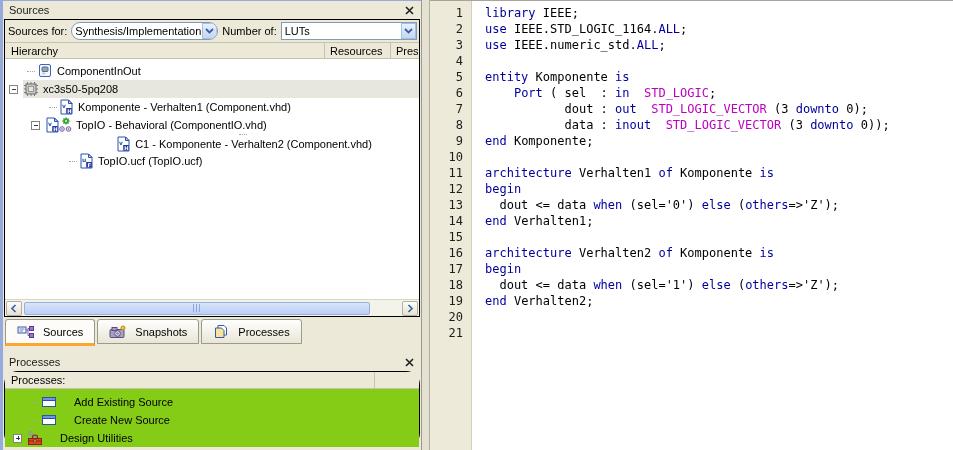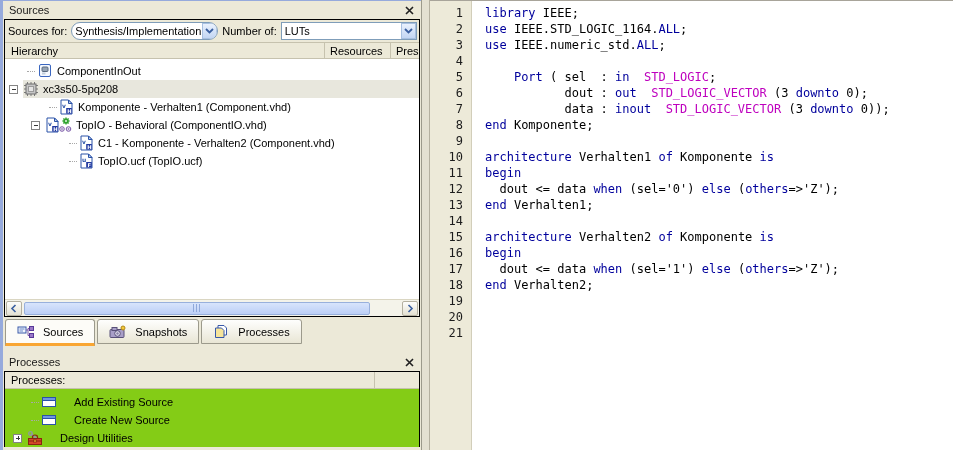--- a/index.html
+++ b/index.html
@@ -55,21 +55,21 @@
   .sb-thumb { width:84%; height:13px; margin-left:2px; border:1px solid #98B0DC; border-radius:2px;
     background:linear-gradient(#D8E4FC,#BCCFF6); display:flex; align-items:center; justify-content:center; }
   .sb-spacer { flex:1; }
   
   .tabs { height:29px; flex:none; display:flex; gap:2px; padding:2px 0 0 2px; background:var(--panel-bg,#ECE9D8); }
   .tab { height:25px; display:flex; align-items:center; gap:5px; padding:0 11px; font-size:11px;
     border:1px solid #9C9A8C; border-radius:3px 3px 0 0; background:linear-gradient(#FEFEFD,#E9E6D5); }
   .tab.active { height:27px; background:#FDFCF8; border-bottom:3px solid var(--tab-accent,#F9A633); }
   .dock-gap { height:7px; flex:none; }
   
-  .processes-body { flex:1; margin-bottom:16px; border-bottom:none; background:#fff; }
+  .processes-body { flex:1; margin-bottom:16px; border-bottom:none; background:#fff;border-radius:14px; }
   .proc-header { height:17px; flex:none; display:flex; align-items:center; font-size:11px;
     background:var(--panel-bg,#ECE9D8); border-bottom:1px solid #C6C2AE; }
   .proc-header .ph-l { flex:1; padding-left:6px; }
   .proc-header .ph-r { width:45px; flex:none; height:100%; border-left:1px solid #C6C2AE; }
   .proc-tree { flex:1; background:#84cc16; padding-top:4px; overflow:hidden; }
   .proc-row { height:18px; display:flex; align-items:center; font-size:11px; white-space:nowrap; }
   .proc-row .lbl { margin-left:13px; }
   
   .splitter { width:9px; flex:none; background:#E4E1D2; border-left:1px solid #9C9A8C; border-right:1px solid #B4B0A0; }
   
@@ -208,21 +208,21 @@
                   </g>
                   <g transform="translate(23.5,12)">
                     <circle r="2.3" fill="#EDE6F4" stroke="#7A5AA8"></circle>
                     <circle r="0.8" fill="#7A5AA8"></circle>
                   </g>
                 </svg>
               </span>
               <span class="lbl">TopIO - Behavioral (ComponentIO.vhd)</span>
             </span>
           </div>
-          <div class="tree-row" style="padding-left: 64px;">
+          <div class="tree-row" style="padding-left: 64px; flex-direction: column;">
             <span class="stub"></span>
             <span class="hl">
               <span class="icon">
                 <svg width="15" height="16" viewBox="0 0 15 16">
                   <path d="M2 1 H9.5 L13 4.5 V15 H2 Z" fill="#FFFFFF" stroke="#2A52A8"></path>
                   <path d="M9.5 1 L13 4.5 H9.5 Z" fill="#C8D8F0" stroke="#2A52A8"></path>
                   <text x="3" y="8.5" font-size="6" font-family="DejaVu Sans" font-weight="bold" fill="#2A52A8">v</text>
                   <rect x="7.2" y="9" width="5.6" height="5.6" fill="#2038A0"></rect>
                   <text x="8.2" y="13.6" font-size="5.2" font-family="DejaVu Sans" font-weight="bold" fill="#FFFFFF">H</text>
                 </svg>
@@ -387,20 +387,21 @@
         <div class="lnum">18</div>
         <div class="lnum">19</div>
         <div class="lnum">20</div>
         <div class="lnum">21</div>
       </div>
     <div class="codearea" id="codearea">
         <div class="cline"><span class="k">library</span><span> IEEE;</span></div>
         <div class="cline"><span class="k">use</span><span> IEEE.STD_LOGIC_1164.</span><span class="k">ALL</span><span>;</span></div>
         <div class="cline"><span class="k">use</span><span> IEEE.numeric_std.</span><span class="k">ALL</span><span>;</span></div>
         <div class="cline"></div>
+        <div class="cline"><span class="k">entity</span><span> Komponente </span><span class="k">is</span></div>
         <div class="cline"><span>    </span><span class="k">Port</span><span> ( sel  : </span><span class="k">in</span><span>  </span><span class="t">STD_LOGIC</span><span>;</span></div>
         <div class="cline"><span>           dout : </span><span class="k">out</span><span>  </span><span class="t">STD_LOGIC_VECTOR</span><span> (3 </span><span class="k">downto</span><span> 0);</span></div>
         <div class="cline"><span>           data : </span><span class="k">inout</span><span>  </span><span class="t">STD_LOGIC_VECTOR</span><span> (3 </span><span class="k">downto</span><span> 0));</span></div>
         <div class="cline"><span class="k">end</span><span> Komponente;</span></div>
         <div class="cline"></div>
         <div class="cline"><span class="k">architecture</span><span> Verhalten1 </span><span class="k">of</span><span> Komponente </span><span class="k">is</span></div>
         <div class="cline"><span class="k">begin</span></div>
         <div class="cline"><span>  dout &lt;= data </span><span class="k">when</span><span> (sel='0') </span><span class="k">else</span><span> (</span><span class="k">others</span><span>=&gt;'Z');</span></div>
         <div class="cline"><span class="k">end</span><span> Verhalten1;</span></div>
         <div class="cline"></div>

